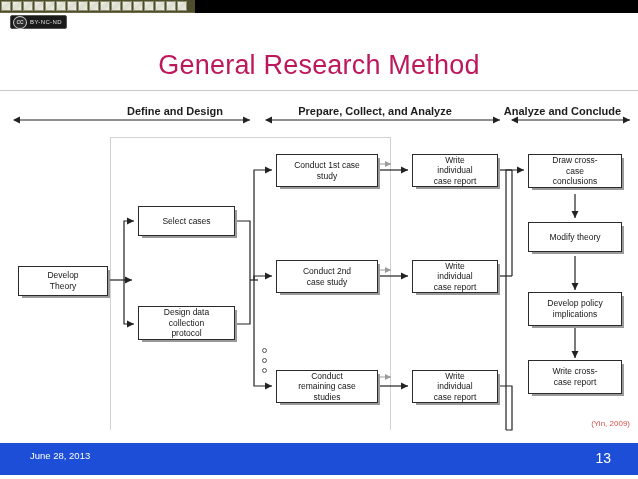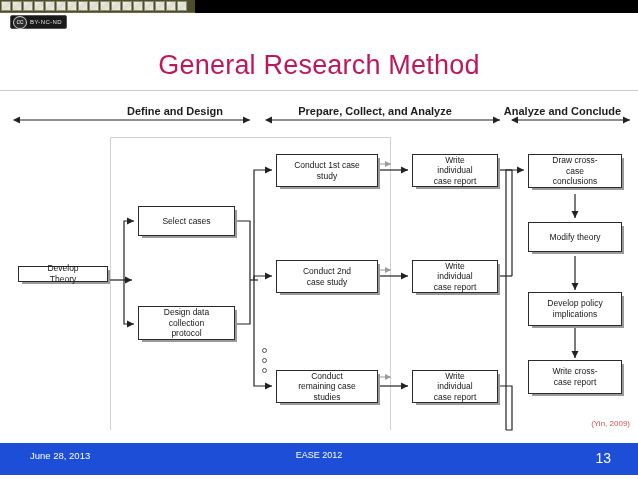--- a/index.html
+++ b/index.html
@@ -290,21 +290,21 @@
       <path d="M497,290 L512,290 L512,334 L506,334" stroke="#222" stroke-width="1.2" fill="none"></path>
 
       <path d="M512,74 L512,180" stroke="#222" stroke-width="1.2" fill="none"></path>
       <path d="M506,334 L506,74 L524,74" stroke="#222" stroke-width="1.2" fill="none" marker-end="url(#ah)"></path>
 
       <line x1="575" y1="98" x2="575" y2="122" stroke="#222" stroke-width="1.2" marker-end="url(#ah)"></line>
       <line x1="575" y1="160" x2="575" y2="194" stroke="#222" stroke-width="1.2" marker-end="url(#ah)"></line>
       <line x1="575" y1="232" x2="575" y2="262" stroke="#222" stroke-width="1.2" marker-end="url(#ah)"></line>
     </svg>
 
-    <div class="node" style="left:18px; top:170px; width:90px; height:16px;">Develop Theory</div>
+    <div class="node" style="left:18px; top:170px; width:90px; height:30px;">Develop Theory</div>
     <div class="node" style="left:138px; top:110px; width:97px; height:30px;">Select cases</div>
     <div class="node" style="left:138px; top:210px; width:97px; height:34px;">Design data collection protocol</div>
 
     <div class="node" style="left:276px; top:58px; width:102px; height:33px;">Conduct 1st case study</div>
     <div class="node" style="left:276px; top:164px; width:102px; height:33px;">Conduct 2nd case study</div>
     <div class="node" style="left:276px; top:274px; width:102px; height:33px;">Conduct remaining case studies</div>
 
     <div class="node" style="left:412px; top:58px; width:86px; height:33px;">Write individual case report</div>
     <div class="node" style="left:412px; top:164px; width:86px; height:33px;">Write individual case report</div>
     <div class="node" style="left:412px; top:274px; width:86px; height:33px;">Write individual case report</div>
@@ -313,17 +313,16 @@
     <div class="node" style="left:528px; top:58px; width:94px; height:34px;">Draw cross-case conclusions</div>
     <div class="node" style="left:528px; top:196px; width:94px; height:34px;">Develop policy implications</div>
     <div class="node" style="left:528px; top:264px; width:94px; height:34px;">Write cross-case report</div>
 
   </div>
 
   <div id="citation">(Yin, 2009)</div>
 
   <div id="footer">
     <span class="f-left">June 28, 2013</span>
-    <span class="f-center">EASE 2012</span>
     <span class="f-right">13</span>
   </div>
 
 </div>
 
 </body></html>

